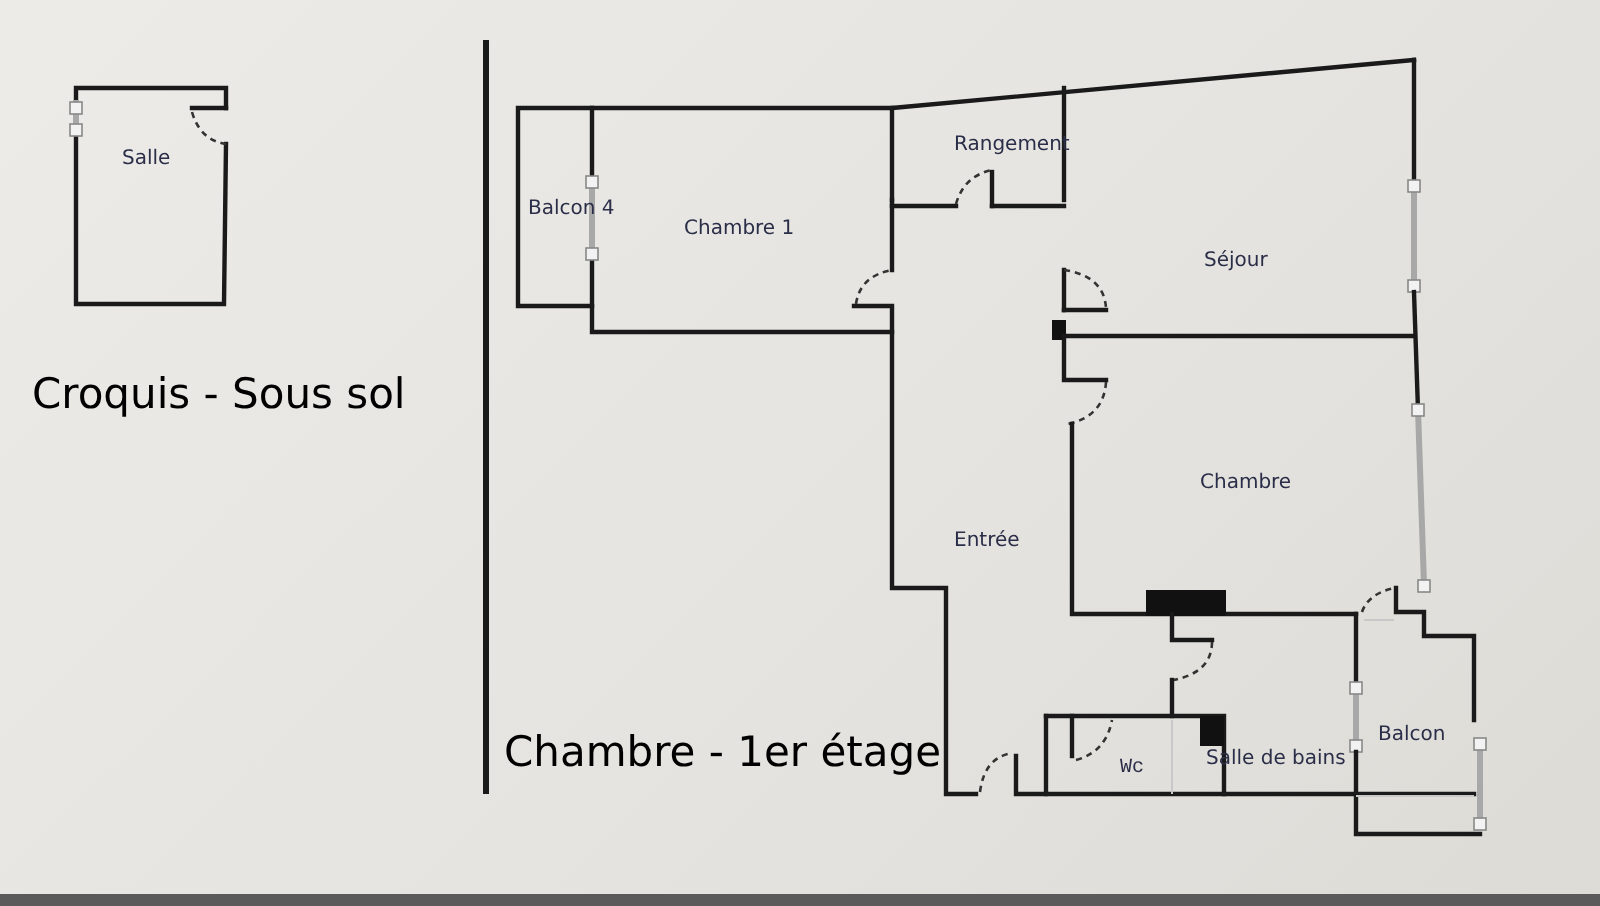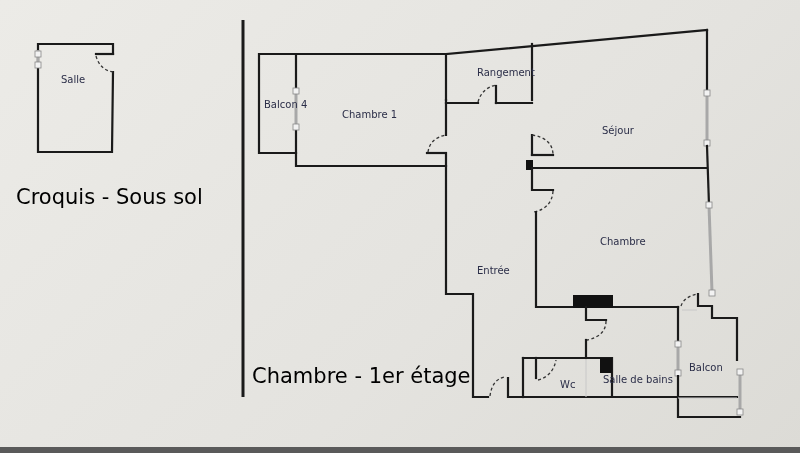--- a/index.html
+++ b/index.html
@@ -120,19 +120,19 @@
 
 <div class="room-label" style="left:61px; top:74px;">Salle</div>
 
 <div class="room-label" style="left:264px; top:99px;">Balcon 4</div>
 <div class="room-label" style="left:342px; top:109px;">Chambre 1</div>
 <div class="room-label" style="left:477px; top:67px;">Rangement</div>
 <div class="room-label" style="left:602px; top:125px;">Séjour</div>
 <div class="room-label" style="left:477px; top:265px;">Entrée</div>
 <div class="room-label" style="left:600px; top:236px;">Chambre</div>
 <div class="room-label" style="left:603px; top:342px;margin-top:32px;">Salle de bains</div>
-<div class="room-label" style="left:560px; top:379px;">Wc</div>
+<div class="room-label" style="left:560px; top:379px;font-family:Liberation Mono, monospace;">Wc</div>
 <div class="room-label" style="left:689px; top:362px;">Balcon</div>
 
 <div class="title" style="left:16px; top:185px;">Croquis - Sous sol</div>
 <div class="title" style="left:252px; top:364px;">Chambre - 1er étage</div>
 
 <div class="bottom-edge"></div>
 
 </body></html>

